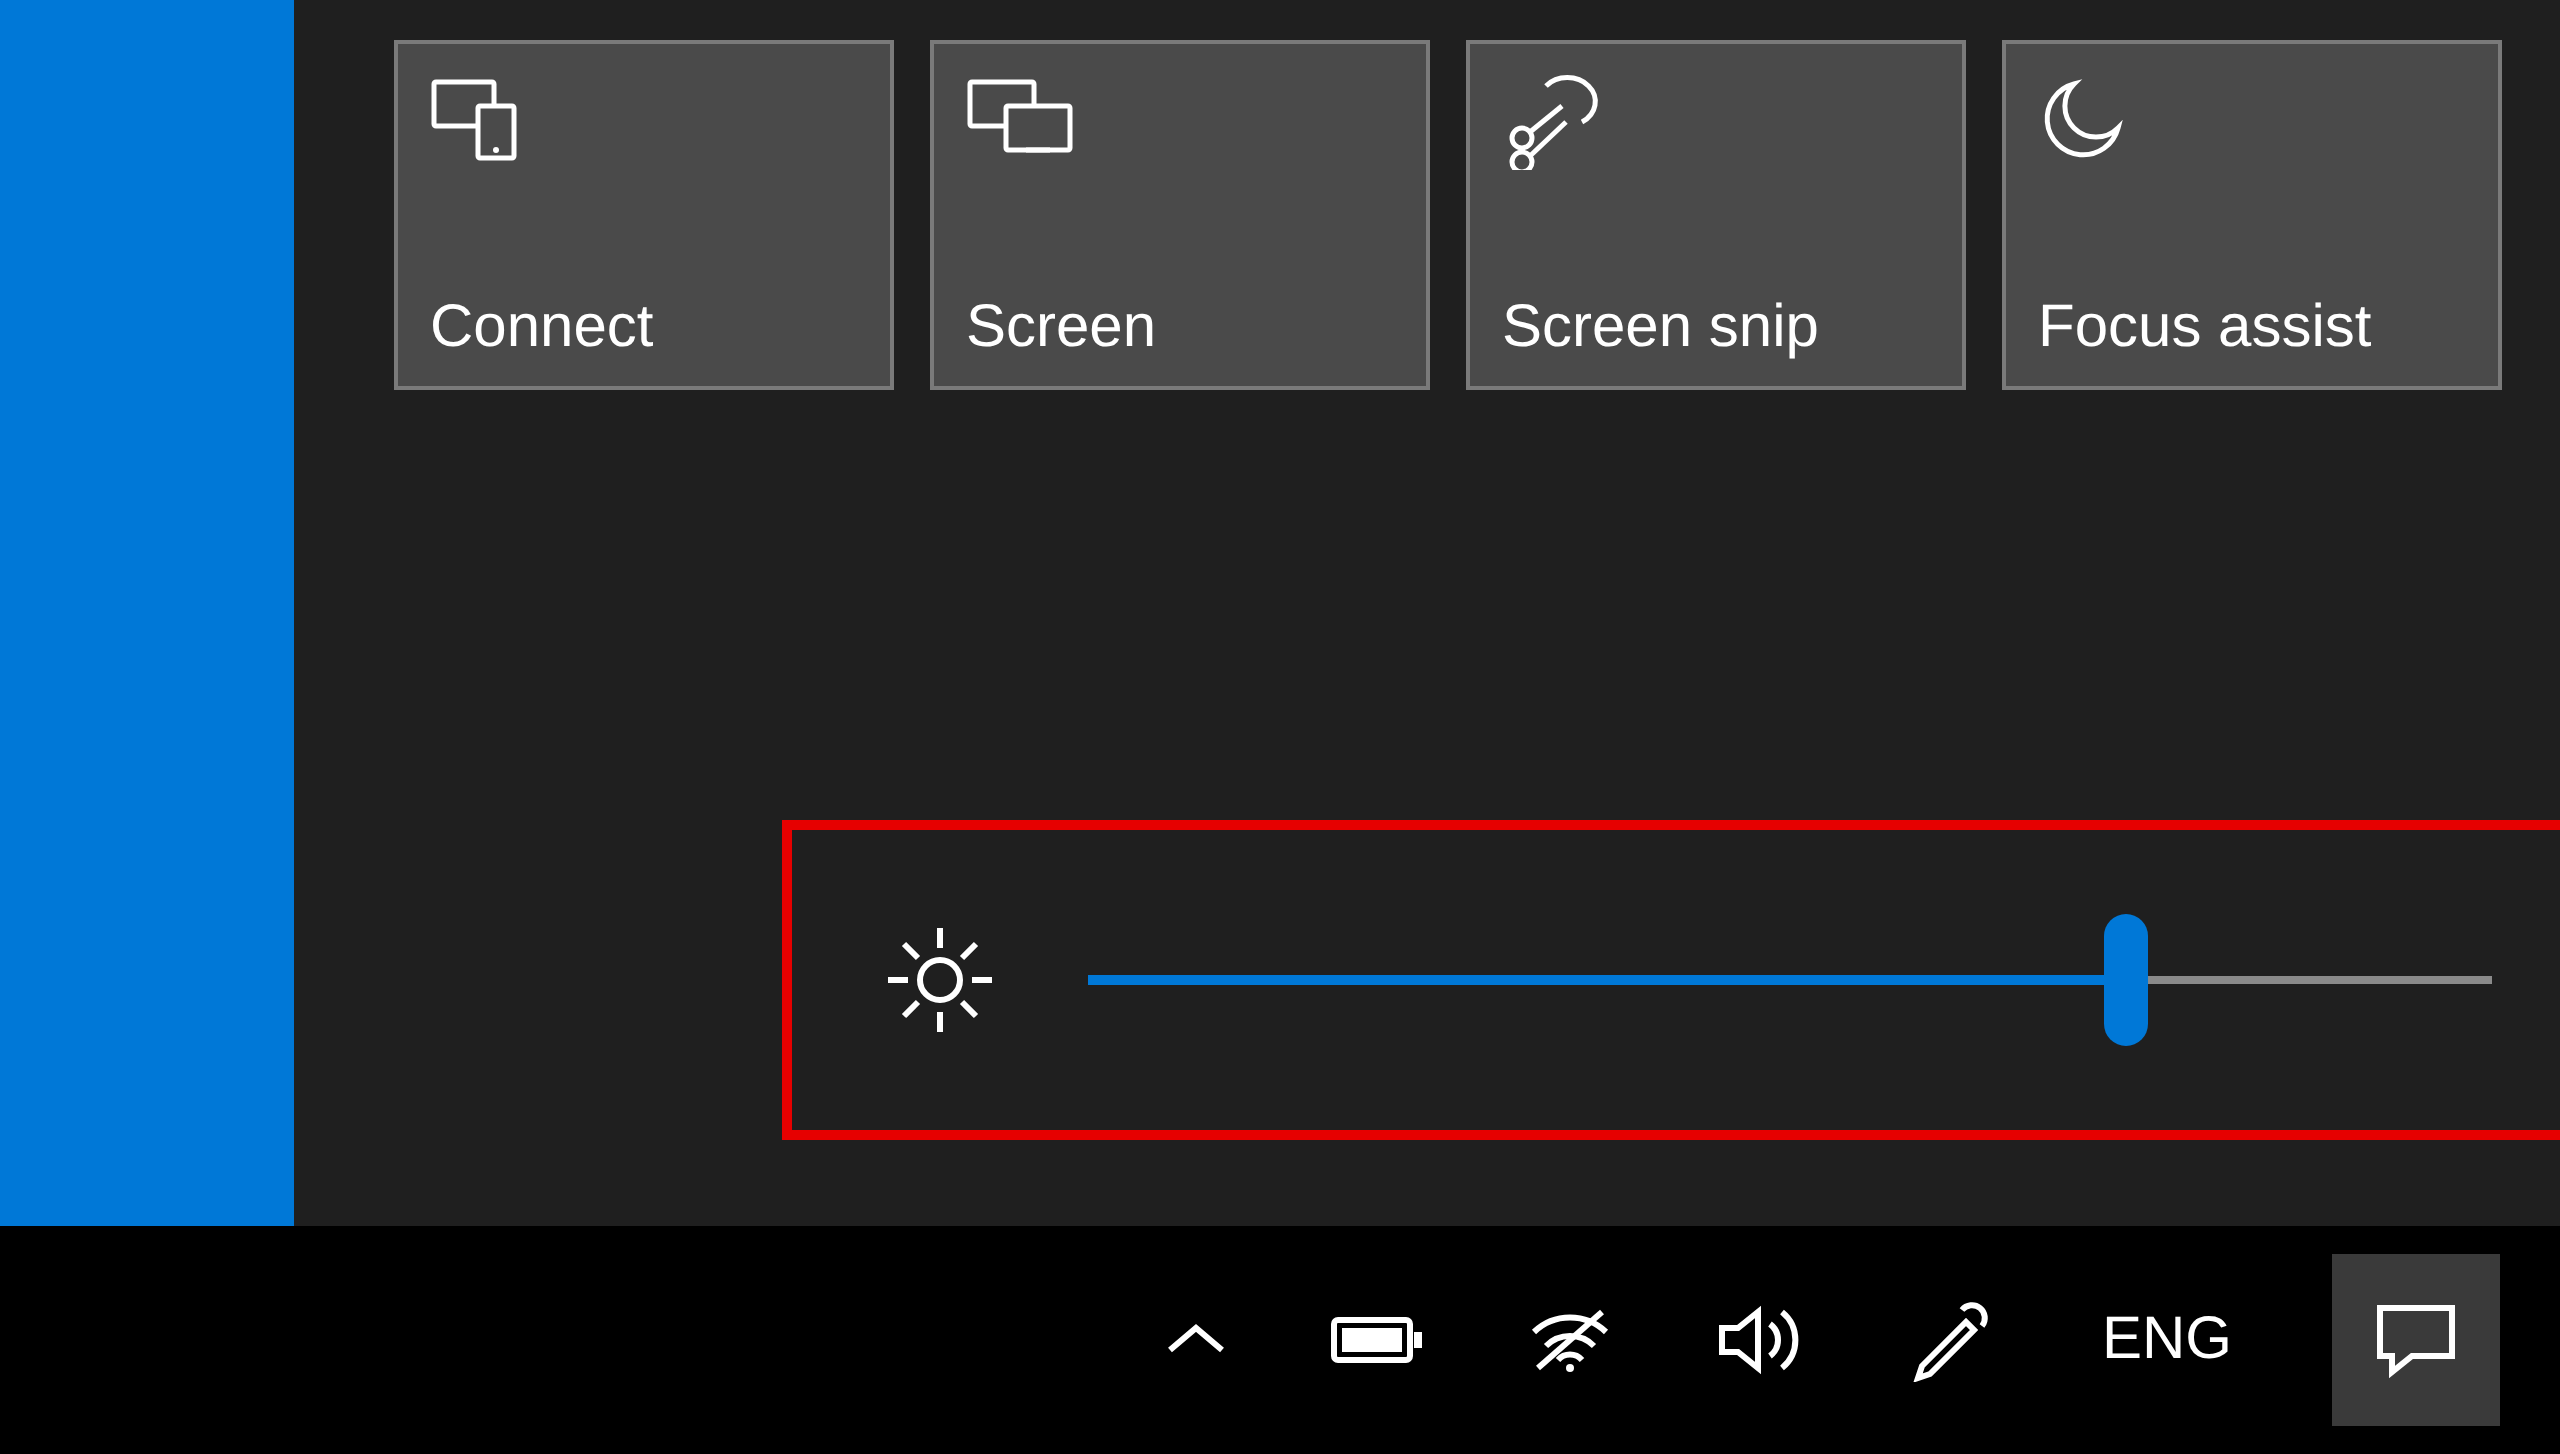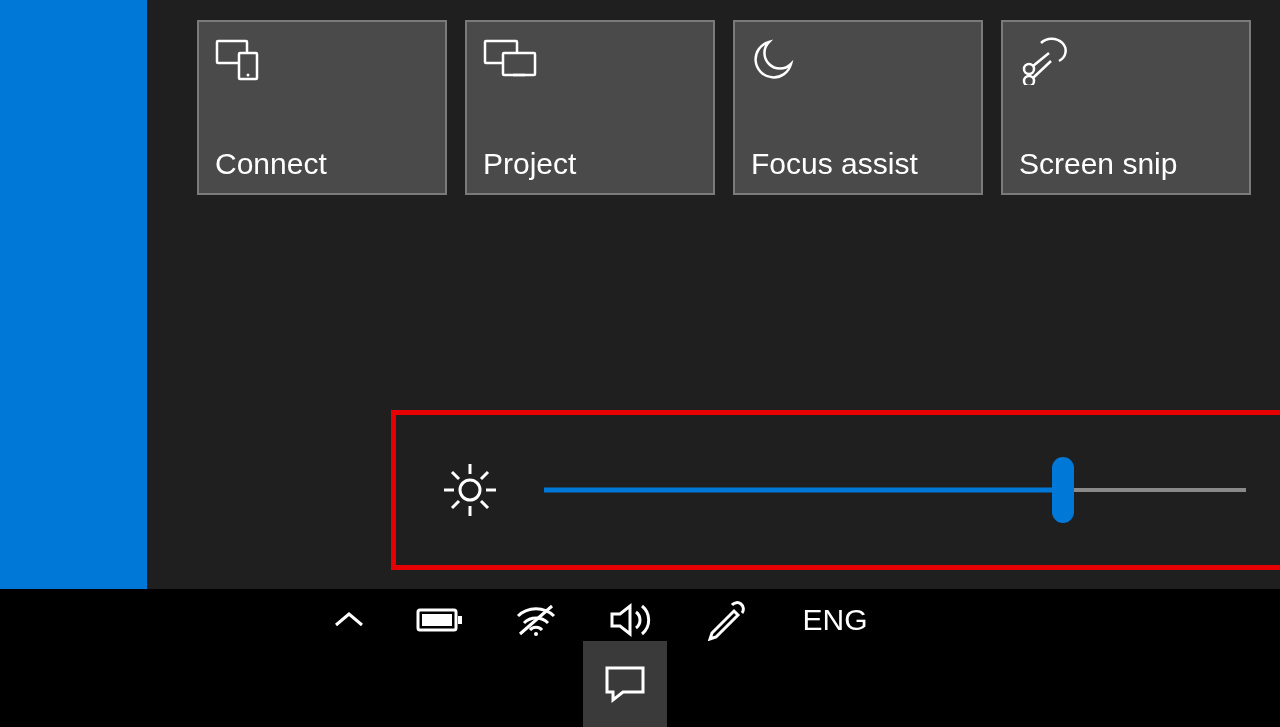--- a/index.html
+++ b/index.html
@@ -104,27 +104,26 @@
       width: 22px;
       height: 66px;
       background: #0078d7;
       border-radius: 11px;
     }
     .taskbar {
       position: absolute;
       left: 0;
       right: 0;
       bottom: 0;
-      height: 138px;
+      height: 114px;
       background: #000000;
       display: flex;
       align-items: center;
       justify-content: flex-end;
       padding-right: 30px;
-      flex-direction: column;
     }
     .tray {
       display: flex;
       align-items: center;
       gap: 50px;
       margin-right: 50px;
     }
     .tray-icon {
       color: #ffffff;
       cursor: pointer;
@@ -169,44 +168,44 @@
     </div>
 
     <div class="tile">
       <div class="tile-icon">
         <svg width="54" height="42" viewBox="0 0 54 42" fill="none" stroke="#ffffff" stroke-width="2.5">
           <rect x="2" y="2" width="32" height="22" rx="1"></rect>
           <rect x="20" y="14" width="32" height="22" rx="1" fill="#4a4a4a"></rect>
           <line x1="30" y1="36" x2="42" y2="36"></line>
         </svg>
       </div>
-      <div class="tile-label">Project</div>
-    </div>
-
-
-    <div class="tile">
-      <div class="tile-icon">
-        <svg width="44" height="44" viewBox="0 0 44 44" fill="none" stroke="#ffffff" stroke-width="2.5">
-          <path d="M 18 4 A 18 18 0 1 0 40 26 A 14 14 0 0 1 18 4 Z"></path>
-        </svg>
-      </div>
-      <div class="tile-label">Focus assist</div>
-    </div>
+      <div class="tile-label">Screen</div>
+    </div>
+
 
     <div class="tile">
       <div class="tile-icon">
         <svg width="50" height="50" viewBox="0 0 50 50" fill="none" stroke="#ffffff" stroke-width="2.5">
           <path d="M 22 8 A 14 12 0 1 1 40 26"></path>
           <circle cx="10" cy="34" r="5"></circle>
           <circle cx="10" cy="46" r="5"></circle>
           <line x1="14" y1="31" x2="30" y2="18"></line>
           <line x1="14" y1="43" x2="32" y2="26"></line>
         </svg>
       </div>
       <div class="tile-label">Screen snip</div>
+    </div>
+
+    <div class="tile">
+      <div class="tile-icon">
+        <svg width="44" height="44" viewBox="0 0 44 44" fill="none" stroke="#ffffff" stroke-width="2.5">
+          <path d="M 18 4 A 18 18 0 1 0 40 26 A 14 14 0 0 1 18 4 Z"></path>
+        </svg>
+      </div>
+      <div class="tile-label">Focus assist</div>
     </div>
 
   </div>
 
   <div class="brightness-box">
     <div class="brightness-icon">
       <svg width="60" height="60" viewBox="0 0 60 60" fill="none" stroke="#ffffff" stroke-width="3">
         <circle cx="30" cy="30" r="10"></circle>
         <line x1="30" y1="4" x2="30" y2="14"></line>
         <line x1="30" y1="46" x2="30" y2="56"></line>

